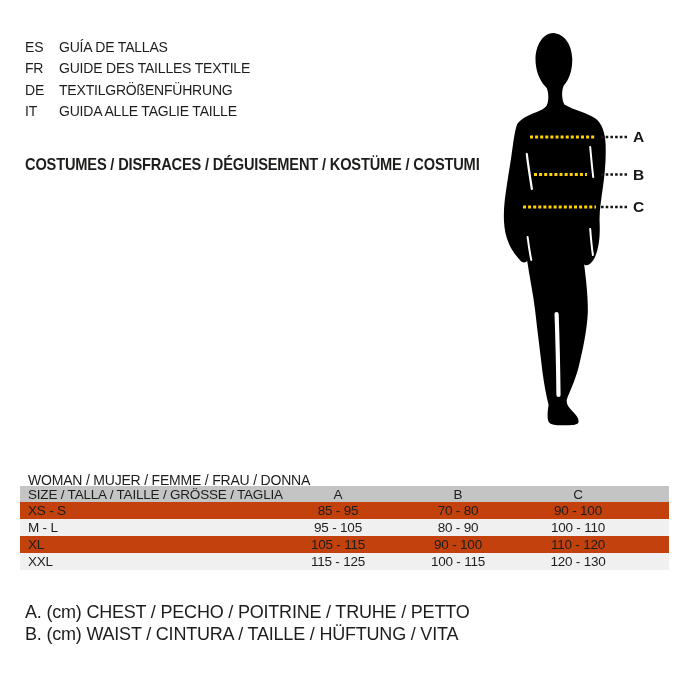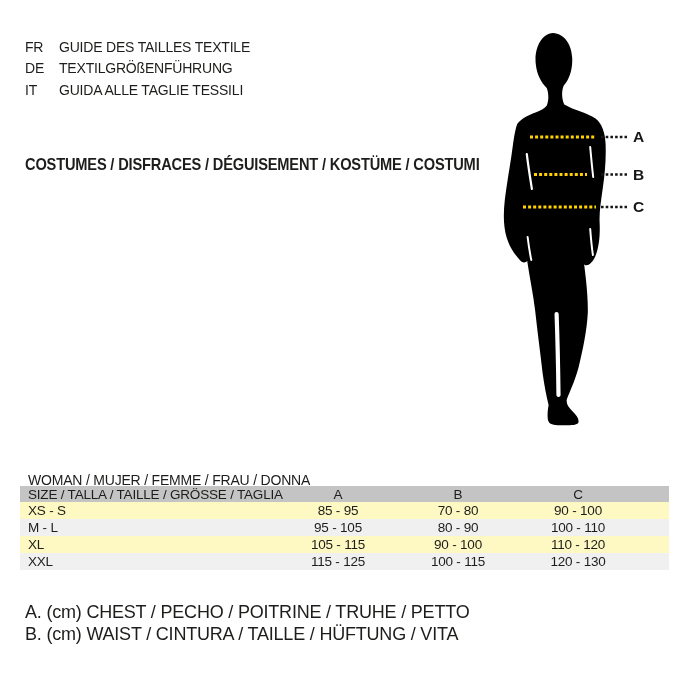--- a/index.html
+++ b/index.html
@@ -43,47 +43,50 @@
     font-family:"Liberation Sans","DejaVu Sans",sans-serif;
     font-size:15.5px;font-weight:700;fill:#161616;
   }
 
   
   .table-title{
     position:absolute;left:28px;top:472px;
     font-size:14px;letter-spacing:-0.2px;font-weight:500;white-space:nowrap;
   }
   .size-table{position:absolute;left:20px;top:486px;width:649px;font-size:13.5px;letter-spacing:-0.2px;}
-  .t-row{display:flex;align-items:center;height:17px;background:#fef9c3;}
+  .t-row{display:flex;align-items:center;height:17px;background:#c2410c;}
   .t-row.t-head{height:16px;background:var(--table-header-bg);}
   .t-row.alt{background:var(--table-alt-row-bg);}
   .c-size{width:258px;padding-left:8px;white-space:nowrap;}
   .c-val{width:120px;text-align:center;white-space:nowrap;}
 
   
   .legend{
     position:absolute;left:25px;top:601px;
     font-size:18px;line-height:22.4px;letter-spacing:-0.2px;font-weight:500;
   }
   .legend-line{white-space:nowrap;}
 </style>
 </head>
 <body>
 
 <div class="sheet">
 
   <ul class="lang-list">
     <li>
+      <span class="lang-code">ES</span><span>GUÍA DE TALLAS</span>
+    </li>
+    <li>
       <span class="lang-code">FR</span><span>GUIDE DES TAILLES TEXTILE</span>
     </li>
     <li>
       <span class="lang-code">DE</span><span>TEXTILGRÖßENFÜHRUNG</span>
     </li>
     <li>
-      <span class="lang-code">IT</span><span>GUIDA ALLE TAGLIE TESSILI</span>
+      <span class="lang-code">IT</span><span>GUIDA ALLE TAGLIE TAILLE</span>
     </li>
   </ul>
 
   <div class="category-title">COSTUMES / DISFRACES / DÉGUISEMENT / KOSTÜME / COSTUMI</div>
 
   <svg class="figure-svg" width="185" height="426" viewBox="480 24 185 426" xmlns="http://www.w3.org/2000/svg">
 
     <path class="silhouette" d="
       M 553,33
       C 564,33.5 571.6,44 572.2,58

